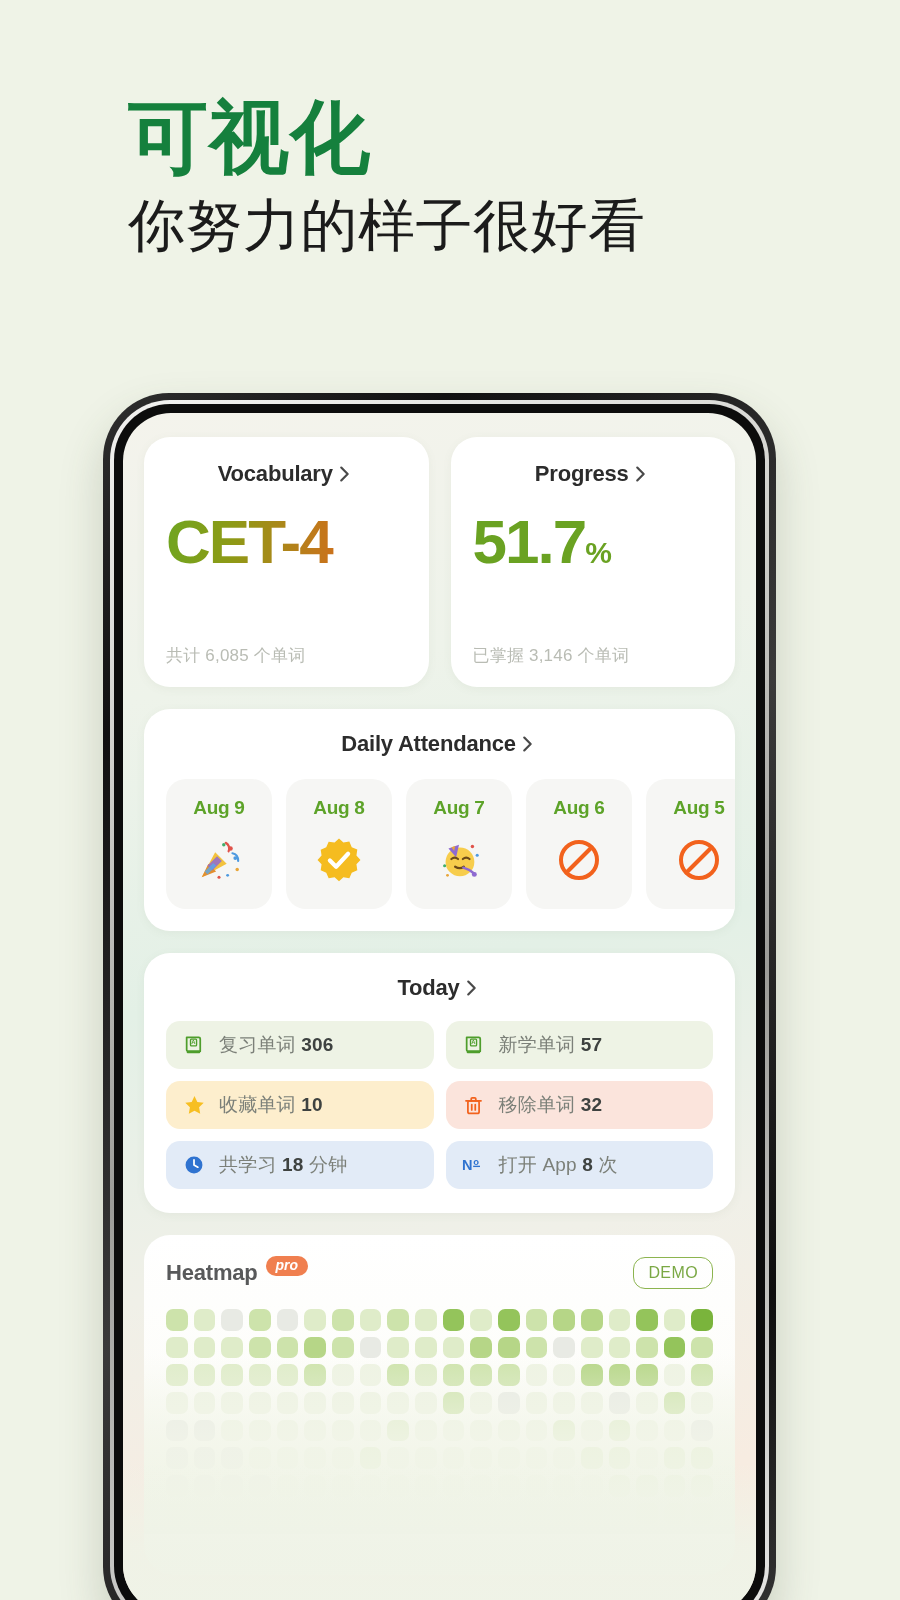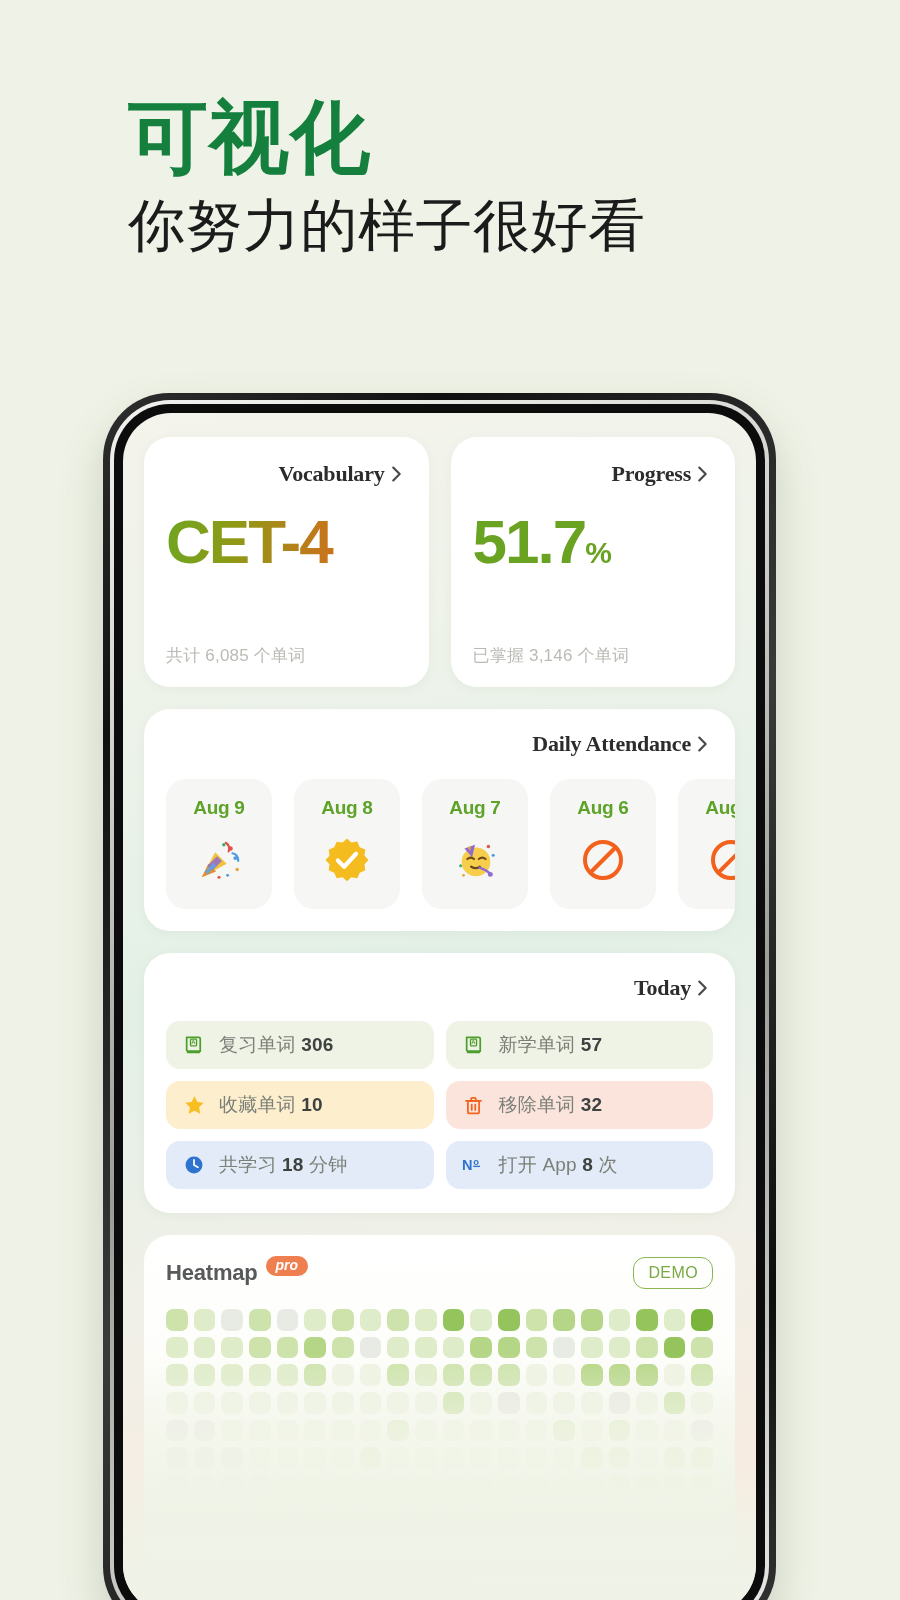--- a/index.html
+++ b/index.html
@@ -78,22 +78,21 @@
 
   
   .card {
     background: #ffffff;
     border-radius: 26px;
     box-shadow: 0 2px 10px rgba(120,130,100,0.07);
   }
   .card-head {
     display: flex;
     align-items: center;
-    justify-content: flex-end;
-    font-family: Liberation Serif, serif;
+    justify-content: center;
   }
   .card-title {
     font-size: 22px;
     font-weight: 700;
     color: #2c2c2c;
     letter-spacing: -0.2px;
   }
   .chev {
     width: 22px; height: 22px;
     flex: 0 0 auto;
@@ -145,21 +144,21 @@
   
   .attend-card {
     margin-top: 22px;
     padding: 22px 0 22px 22px;
     overflow: hidden;
   }
   .attend-card .card-head { padding-right: 22px; }
   .attend-row {
     margin-top: 22px;
     display: flex;
-    gap: 22px;
+    gap: 14px;
   }
   .day {
     flex: 0 0 auto;
     width: 106px;
     height: 130px;
     border-radius: 20px;
     background: #f6f6f4;
     display: flex;
     flex-direction: column;
     align-items: center;

